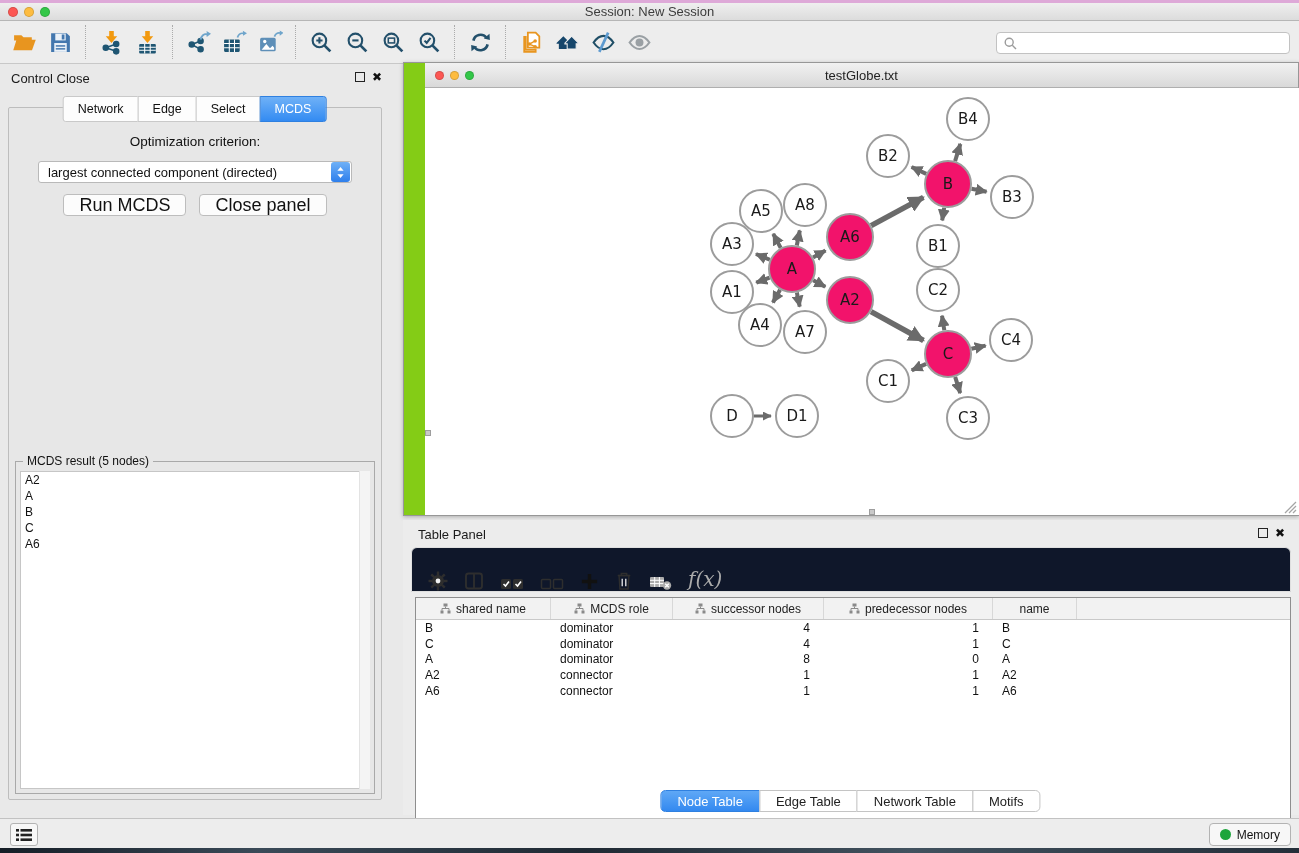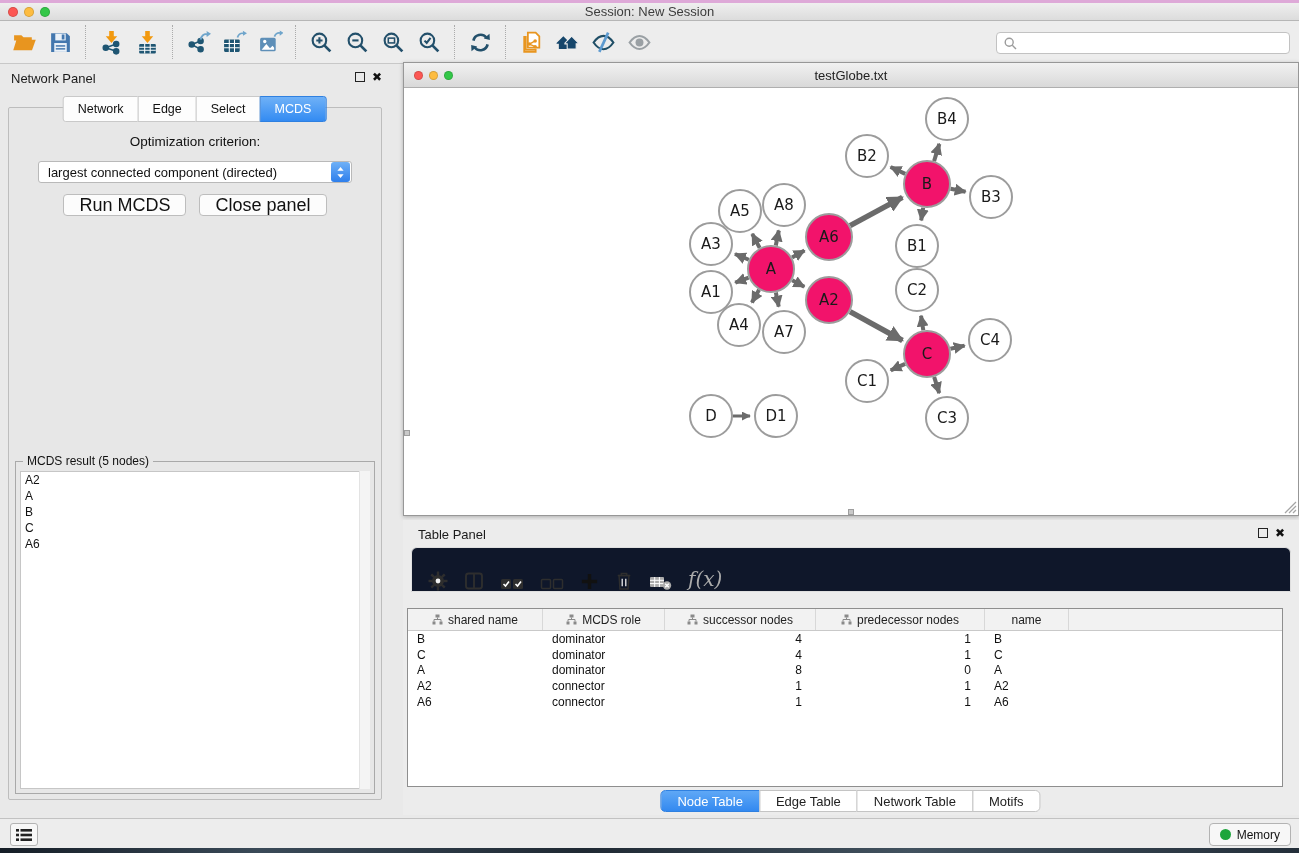--- a/index.html
+++ b/index.html
@@ -56,40 +56,40 @@
   .result-legend { position:absolute; top:-8px; left:7px; background:#E7E7E7; padding:0 4px;
     font-size:12px; color:#111; }
   .result-list { position:absolute; left:4px; right:4px; top:9px; bottom:4px; background:#fff;
     border:1px solid #C6C6C6; overflow:hidden; }
   .mcds-item { font-size:12px; color:#111; line-height:16px; padding-left:4px; }
   .result-scroll { position:absolute; right:0; top:0; bottom:0; width:11px; background:#F4F4F4;
     border-left:1px solid #E3E3E3; }
 
   
   .net-frame { position:absolute; left:403px; top:62px; width:896px; height:454px;
-    border:1px solid #979797; background:#84cc16; box-shadow:0 1px 4px rgba(0,0,0,.25); }
+    border:1px solid #979797; background:#84cc16; box-shadow:0 1px 4px rgba(0,0,0,.25);padding-left:21px; }
   .net-titlebar { position:relative; height:25px; background:linear-gradient(#F1F1F1,#D9D9D9);
     border-bottom:1px solid #AFAFAF; display:flex; align-items:center; }
   .net-titlebar .lights { margin-left:10px; }
   .net-titlebar .light { width:9px; height:9px; }
   .net-title { position:absolute; left:0; right:0; text-align:center; font-size:13px; color:#222; }
   .net-canvas { position:relative; width:894px; height:427px; background:#fff; }
   .node-label { font-family:"DejaVu Sans", sans-serif; font-size:15px; fill:#1A1A1A; }
   .grip { position:absolute; right:1px; bottom:1px; }
   .edge-handle { position:absolute; width:6px; height:6px; background:#C9C9C9; border:1px solid #9E9E9E; }
 
   
   .table-panel { position:absolute; left:403px; top:520px; width:896px; height:295px; background:#ECECEC; }
   .tp-toolbar { position:absolute; left:8px; right:8px; top:27px; height:45px; background:#0f172a;
     border:1px solid #DFDFDF; border-radius:6px 6px 0 0; display:flex; align-items:flex-end; gap:16px;
     padding-left:16px; }
   .tp-icon { display:flex; align-items:center; justify-content:center; }
   .fx { font-family:"DejaVu Serif", serif; font-style:italic; color:#ABABAB; font-size:20px; }
-  .node-table { position:absolute; left:4px; top:77px; width:876px; height:179px; background:#fff;
-    border:1px solid #8E8E8E; overflow:hidden; font-size:12px;margin-top:11px; }
+  .node-table { position:absolute; left:12px; top:77px; width:876px; height:244px; background:#fff;
+    border:1px solid #8E8E8E; overflow:hidden; font-size:12px; }
   .t-head { display:flex; height:22px; background:#F2F2F2; border-bottom:1px solid #C9C9C9; }
   .t-hcell { display:flex; align-items:center; justify-content:center; gap:5px;
     border-right:1px solid #D8D8D8; color:#222; overflow:hidden; }
   .t-hcell.fill { flex:1; border-right:none; }
   .hier { display:flex; }
   .t-row { display:flex; height:15.7px; align-items:center; }
   .t-cell { color:#111; overflow:hidden; white-space:nowrap; }
   .t-cell.a-left { text-align:left; padding-left:9px; }
   .t-cell.a-right { text-align:right; padding-right:14px; }
   .tp-tabs { position:absolute; left:50%; transform:translateX(-50%); top:270px; display:flex; }
@@ -266,21 +266,21 @@
         <svg width="13" height="13" viewBox="0 0 13 13" fill="none" stroke="#9B9B9B" stroke-width="1.4">
             <circle cx="5.2" cy="5.2" r="4"></circle>
             <path d="M8.3 8.3 12 12"></path>
           </svg>
       </span>
     </div>
   </div>
 
   <div class="control-panel">
     <div class="panel-head">
-      <span class="ptitle">Network Panel</span>
+      <span class="ptitle">Control Close</span>
       <span class="wctls">
         <span class="float-box"></span>
         <span class="close-x">✖</span>
       </span>
     </div>
     <div class="cp-tabs">
       <div class="cp-tab">Network</div>
       <div class="cp-tab">Edge</div>
       <div class="cp-tab">Select</div>
       <div class="cp-tab selected">MCDS</div>

